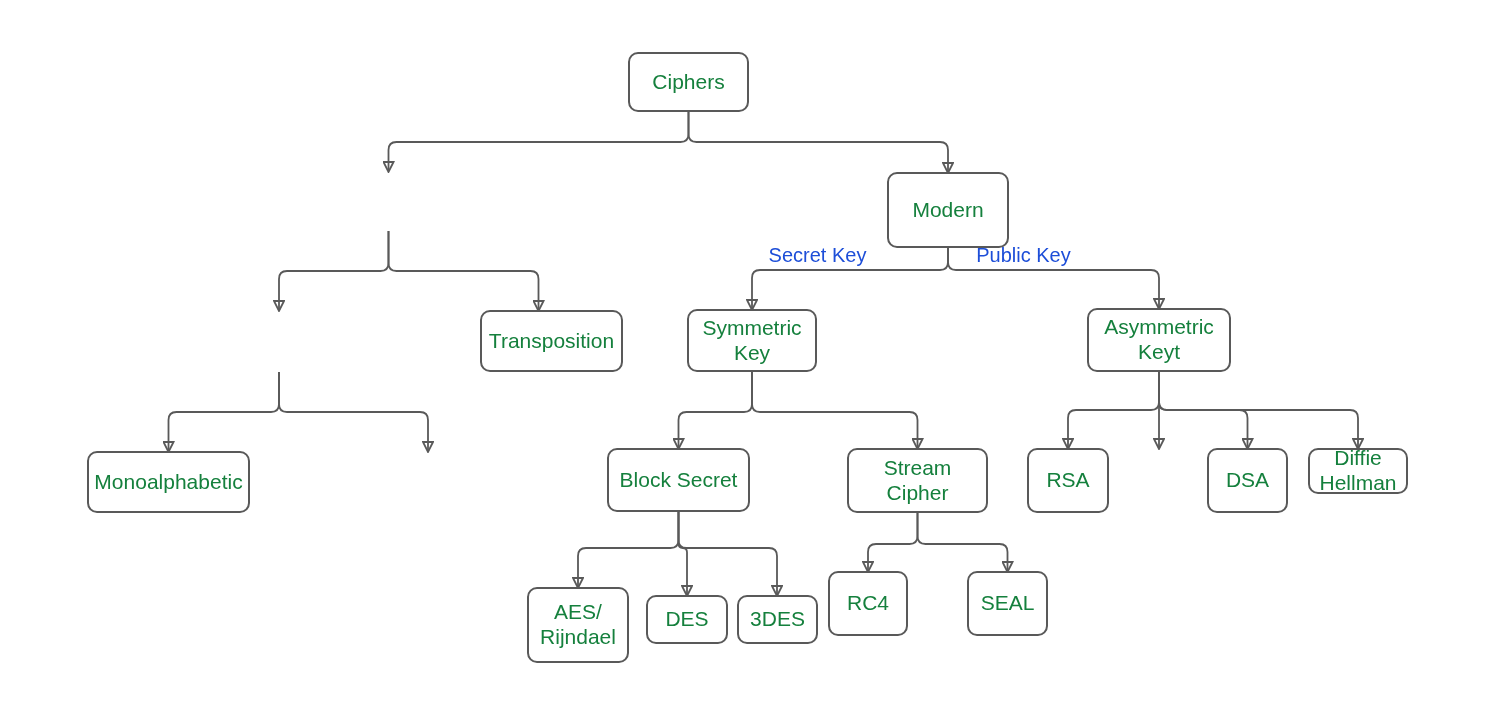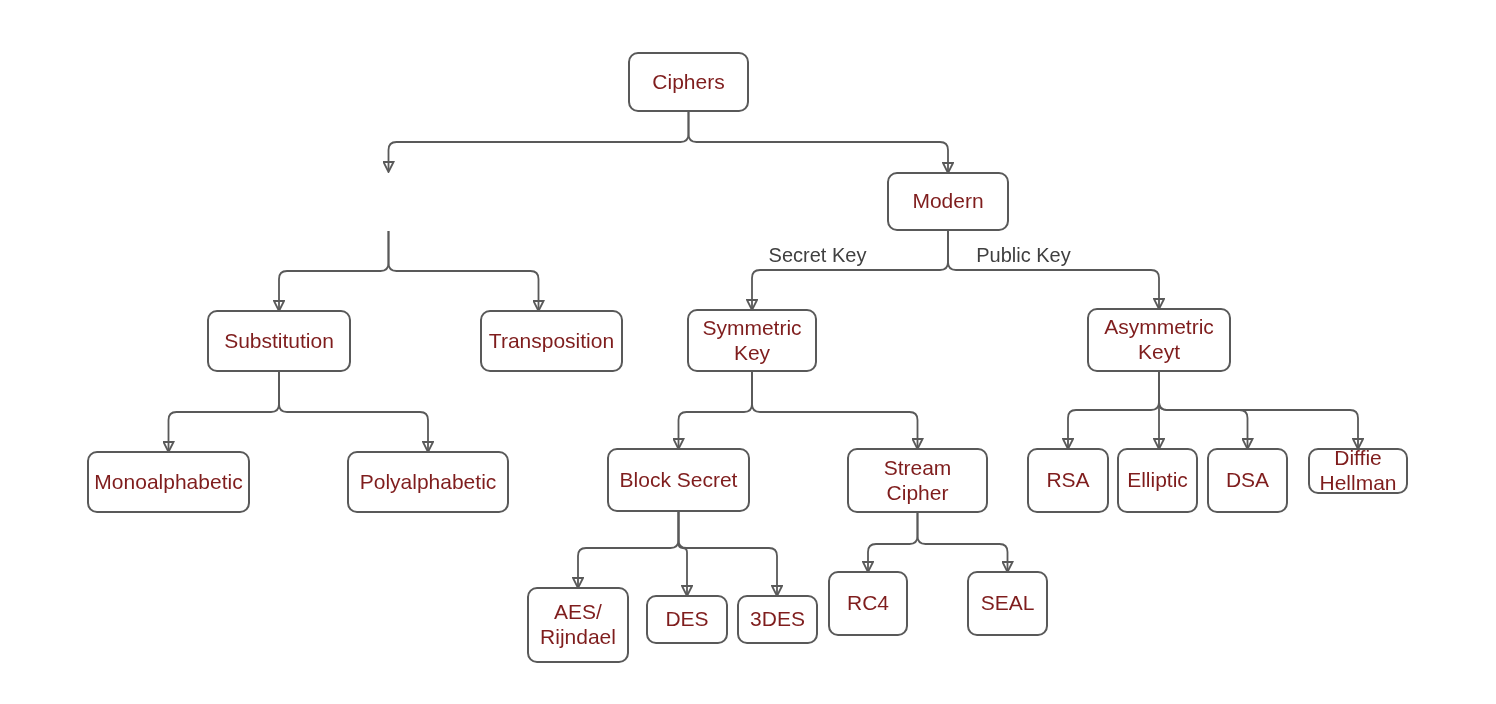--- a/index.html
+++ b/index.html
@@ -24,29 +24,29 @@
   .node {
     position: absolute;
     box-sizing: border-box;
     background: #ffffff;
     border: 2px solid #595959;
     border-radius: 10px;
     display: flex;
     align-items: center;
     justify-content: center;
     text-align: center;
-    color: #7f1d1d;
+    color: #15803d;
     font-size: 21px;
     line-height: 1.18;
     white-space: pre-line;
     z-index: 2;
   }
   .edge-label {
     position: absolute;
-    color: #404040;
+    color: #1d4ed8;
     font-size: 20px;
     text-align: center;
     z-index: 3;
   }
 </style>
 </head>
 <body>
 
 <div class="canvas">
 
@@ -82,34 +82,31 @@
     <path d="M678.5 512 L678.5 540 Q678.5 548 686.5 548 L769 548 Q777 548 777 556 L777 595" marker-end="url(#arrow)"></path>
 
     <path d="M917.5 513 L917.5 536 Q917.5 544 909.5 544 L876 544 Q868 544 868 552 L868 571" marker-end="url(#arrow)"></path>
     <path d="M917.5 513 L917.5 536 Q917.5 544 925.5 544 L999.5 544 Q1007.5 544 1007.5 552 L1007.5 571" marker-end="url(#arrow)"></path>
   </svg>
 
   <div class="edge-label" style="left:757px; top:244px; width:121px;">Secret Key</div>
   <div class="edge-label" style="left:963px; top:244px; width:121px;">Public Key</div>
 
   <div class="node" style="left:628px; top:52px;  width:121px; height:60px;">Ciphers</div>
-  <div class="node" style="left:887px; top:172px; width:122px; height:59px;">Modern</div>
-  <div class="node" style="left:207px; top:310px; width:144px; height:62px;">Substitution</div>
+  <div class="node" style="left:887px; top:172px; width:122px; height:76px;">Modern</div>
   <div class="node" style="left:480px; top:310px; width:143px; height:62px;">Transposition</div>
   <div class="node" style="left:687px; top:309px; width:130px; height:63px;">Symmetric
 Key</div>
   <div class="node" style="left:1087px; top:308px; width:144px; height:64px;">Asymmetric
 Keyt</div>
   <div class="node" style="left:87px;  top:451px; width:163px; height:62px;">Monoalphabetic</div>
-  <div class="node" style="left:347px; top:451px; width:162px; height:62px;">Polyalphabetic</div>
   <div class="node" style="left:607px; top:448px; width:143px; height:64px;">Block Secret</div>
   <div class="node" style="left:847px; top:448px; width:141px; height:65px;">Stream
 Cipher</div>
   <div class="node" style="left:1027px; top:448px; width:82px; height:65px;">RSA</div>
-  <div class="node" style="left:1117px; top:448px; width:81px; height:65px;">Elliptic</div>
   <div class="node" style="left:1207px; top:448px; width:81px; height:65px;">DSA</div>
   <div class="node" style="left:1308px; top:448px; width:100px; height:46px;">Diffie
 Hellman</div>
   <div class="node" style="left:527px; top:587px; width:102px; height:76px;">AES/
 Rijndael</div>
   <div class="node" style="left:646px; top:595px; width:82px; height:49px;">DES</div>
   <div class="node" style="left:737px; top:595px; width:81px; height:49px;">3DES</div>
   <div class="node" style="left:828px; top:571px; width:80px; height:65px;">RC4</div>
   <div class="node" style="left:967px; top:571px; width:81px; height:65px;">SEAL</div>
 

